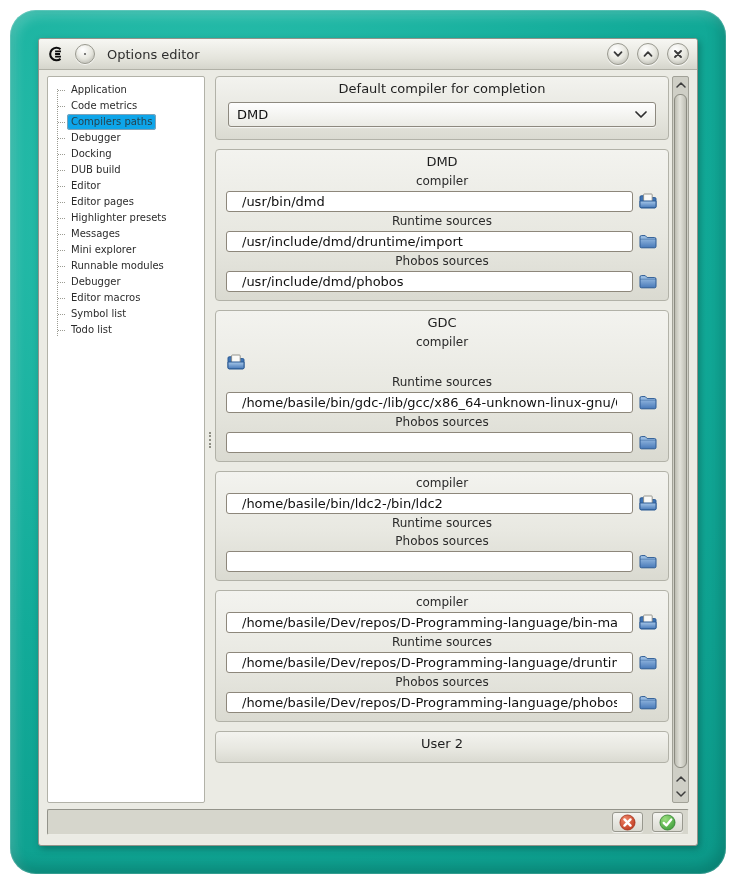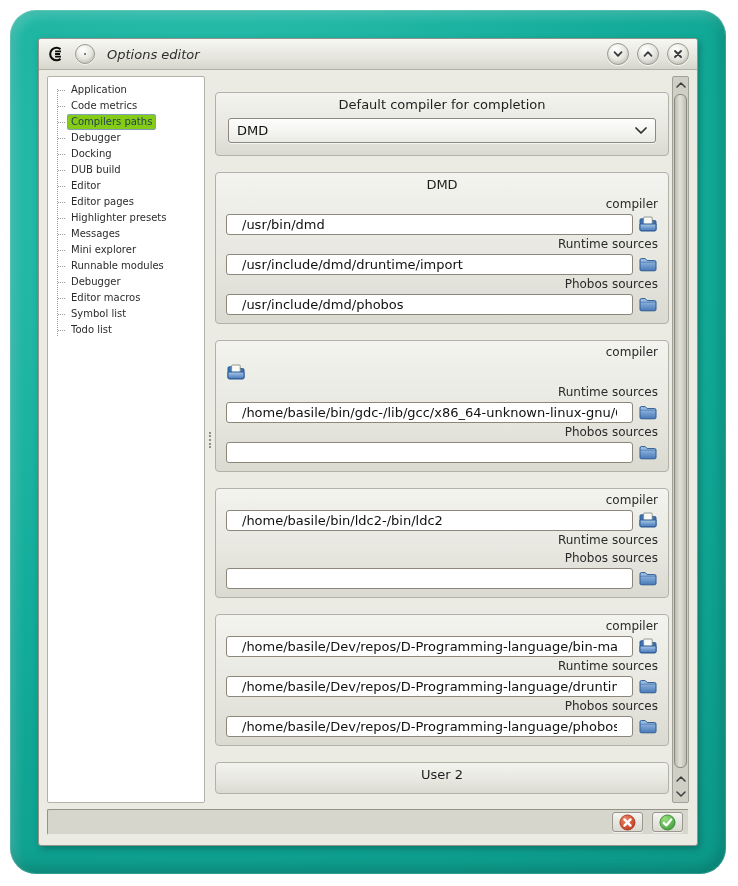--- a/index.html
+++ b/index.html
@@ -22,21 +22,21 @@
   .window {
     position:absolute; left:28px; top:28px; right:28px; bottom:28px;
     background:#ebebe4; border:1px solid #93938a; border-radius:3px;
     display:flex; flex-direction:column;
     box-shadow:2px 3px 7px rgba(0,45,40,.35);
   }
   .titlebar {
     flex:0 0 30px; height:30px;
     background:linear-gradient(#f7f7f3 0%, #e4e4dc 65%, #d5d5cc 100%);
     border-bottom:1px solid #b1b1a7; border-radius:2px 2px 0 0;
-    display:flex; align-items:center; gap:8px; padding:0 8px;font-style:italic;
+    display:flex; align-items:center; gap:8px; padding:0 8px;
   }
   .app-logo { width:20px; height:20px; display:flex; align-items:center; }
   .round-btn {
     width:22px; height:22px; border-radius:50%;
     background:radial-gradient(circle at 38% 28%, #ffffff 0%, #e6e6de 55%, #c8c8bf 100%);
     border:1px solid #99998f;
     box-shadow:0 1px 1px rgba(255,255,255,.8), inset 0 -2px 3px rgba(0,0,0,.08);
     display:flex; align-items:center; justify-content:center; padding:0; cursor:default;
   }
   .menu-btn { width:20px; height:20px; position:relative; }
@@ -52,44 +52,44 @@
     position:relative; overflow:hidden;
   }
   .tree-vline { position:absolute; left:9px; top:12px; height:247px;
     border-left:1px dotted #9b9b92; }
   .tree-item { display:flex; align-items:center; height:16px; line-height:16px;
     white-space:nowrap; cursor:default; position:relative; }
   .tree-item::before { content:""; flex:0 0 7px; width:7px;
     border-top:1px dotted #9b9b92; margin:0 2px 0 6px; }
   .tree-item .lbl { padding:0 4px; border-radius:3px; }
   .tree-item.selected .lbl {
-    background:#84cc16; box-shadow:inset 0 0 0 1px #7fa2b7; color:#26424f;
+    background:#0ea5e9; box-shadow:inset 0 0 0 1px #7fa2b7; color:#26424f;
   }
   .splitter { flex:0 0 10px; position:relative; }
   .splitter::after { content:""; position:absolute; left:4px; top:50%; margin-top:-8px;
     height:16px; border-left:2px dotted #8f8f85; }
   .main { flex:1; display:flex; min-width:0; }
   .scrollview { flex:1; min-width:0; overflow:hidden; }
   
   .groupbox {
     background:linear-gradient(#f3f3ef 0%, #e8e8e1 55%, #dadad1 100%);
     border:1px solid #b2b2a8; border-radius:4px;
-    margin:16px 0 9px 0; padding:2px 10px 8px 10px;
+    margin:0 0 9px 0; padding:2px 10px 8px 10px;
   }
   .group-title { text-align:center; font-size:13px; color:#1e1e1e;
     height:20px; line-height:20px; }
   .combobox {
     height:23px; border:1px solid #8d897f; border-radius:3px;
     background:linear-gradient(#fefefe, #ebebe5);
     display:flex; align-items:center; padding:0 8px; margin:3px 2px 4px 2px;
     font-size:13px; color:#101010; cursor:default;
     box-shadow:0 1px 1px rgba(255,255,255,.7);
   }
   .combobox .val { flex:1; }
-  .field-label { text-align:right; font-size:12px; color:#2a2a2a;
+  .field-label { text-align:center; font-size:12px; color:#2a2a2a;
     height:18px; line-height:18px; }
   .field-row { display:flex; align-items:center; gap:5px; height:22px; }
   .field-input {
     flex:1; min-width:0; height:19px; border:1px solid #8d877b; border-radius:3px;
     background:#ffffff; padding:0 15px; font-family:"DejaVu Sans",sans-serif;
     font-size:13px; color:#101010; outline:none;
   }
   .icon-btn { flex:0 0 20px; width:20px; height:18px; border:none; background:none;
     padding:0; display:flex; align-items:center; justify-content:center; cursor:pointer; }
   
@@ -265,20 +265,21 @@
               <button class="icon-btn">
                 <svg width="18" height="15" viewBox="0 0 18 15">
                     <path d="M1 3 Q1 1.6 2.4 1.6 H6.2 L8.2 3.6 H15.6 Q17 3.6 17 5 V12.4 Q17 13.8 15.6 13.8 H2.4 Q1 13.8 1 12.4 Z" fill="url(#gFolder)" stroke="#2c5a93"></path>
                     <path d="M1 5.2 H17" stroke="#2c5a93" stroke-width="0.8" opacity="0.6"></path>
                   </svg>
               </button>
             </div>
           </div>
 
           <div class="groupbox">
+            <div class="group-title">GDC</div>
             <div class="field-label">compiler</div>
             <div class="field-row">
               <button class="icon-btn">
                 <svg width="18" height="16" viewBox="0 0 18 16">
                     <path d="M1 4 Q1 2.8 2.2 2.8 H5.8 L7.6 4.6 H15.8 Q17 4.6 17 5.8 V13.6 Q17 14.8 15.8 14.8 H2.2 Q1 14.8 1 13.6 Z" fill="#3f74b5" stroke="#2c5a93"></path>
                     <rect x="4.6" y="1" width="8.6" height="8.4" rx="0.8" fill="#fafaf8" stroke="#8a8a84" stroke-width="0.9"></rect>
                     <path d="M1 8 H17 V13.6 Q17 14.8 15.8 14.8 H2.2 Q1 14.8 1 13.6 Z" fill="url(#gFolder)" stroke="#2c5a93"></path>
                   </svg>
               </button>
             </div>

